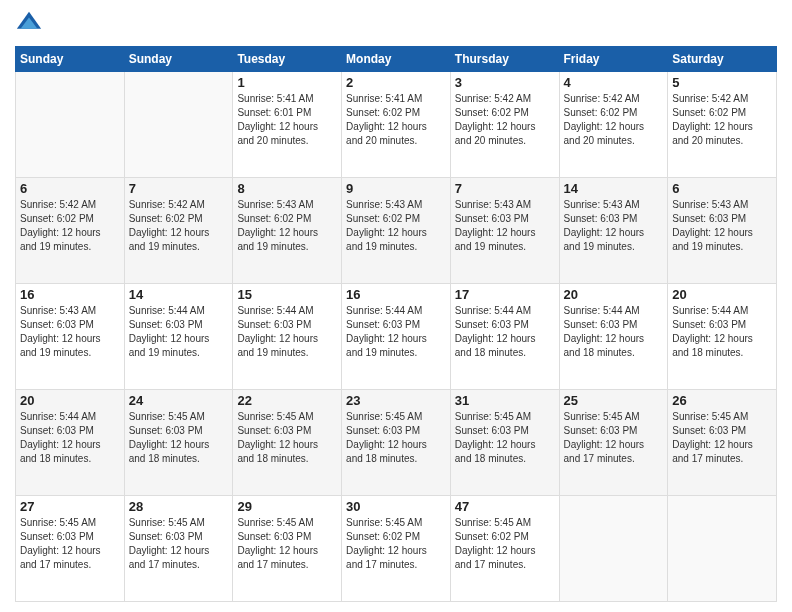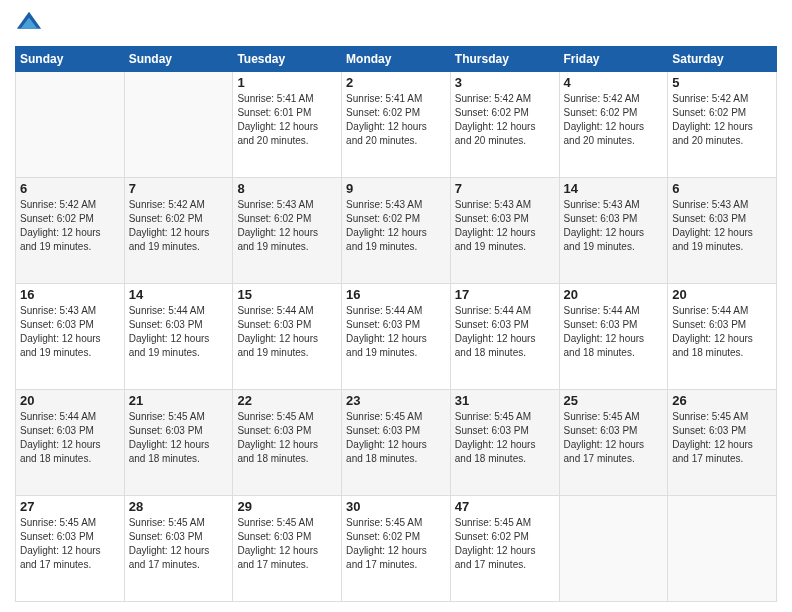--- a/index.html
+++ b/index.html
@@ -283,21 +283,21 @@
         </tr>
         <tr>
           <td>
             <span class="day-number">20</span>
             <div class="day-info" style="white-space: pre-line;">Sunrise: 5:44 AM
 Sunset: 6:03 PM
 Daylight: 12 hours
 and 18 minutes.</div>
           </td>
           <td>
-            <span class="day-number">21</span>
+            <span class="day-number">24</span>
             <div class="day-info" style="white-space: pre-line;">Sunrise: 5:45 AM
 Sunset: 6:03 PM
 Daylight: 12 hours
 and 18 minutes.</div>
           </td>
           <td>
             <span class="day-number">22</span>
             <div class="day-info" style="white-space: pre-line;">Sunrise: 5:45 AM
 Sunset: 6:03 PM
 Daylight: 12 hours

